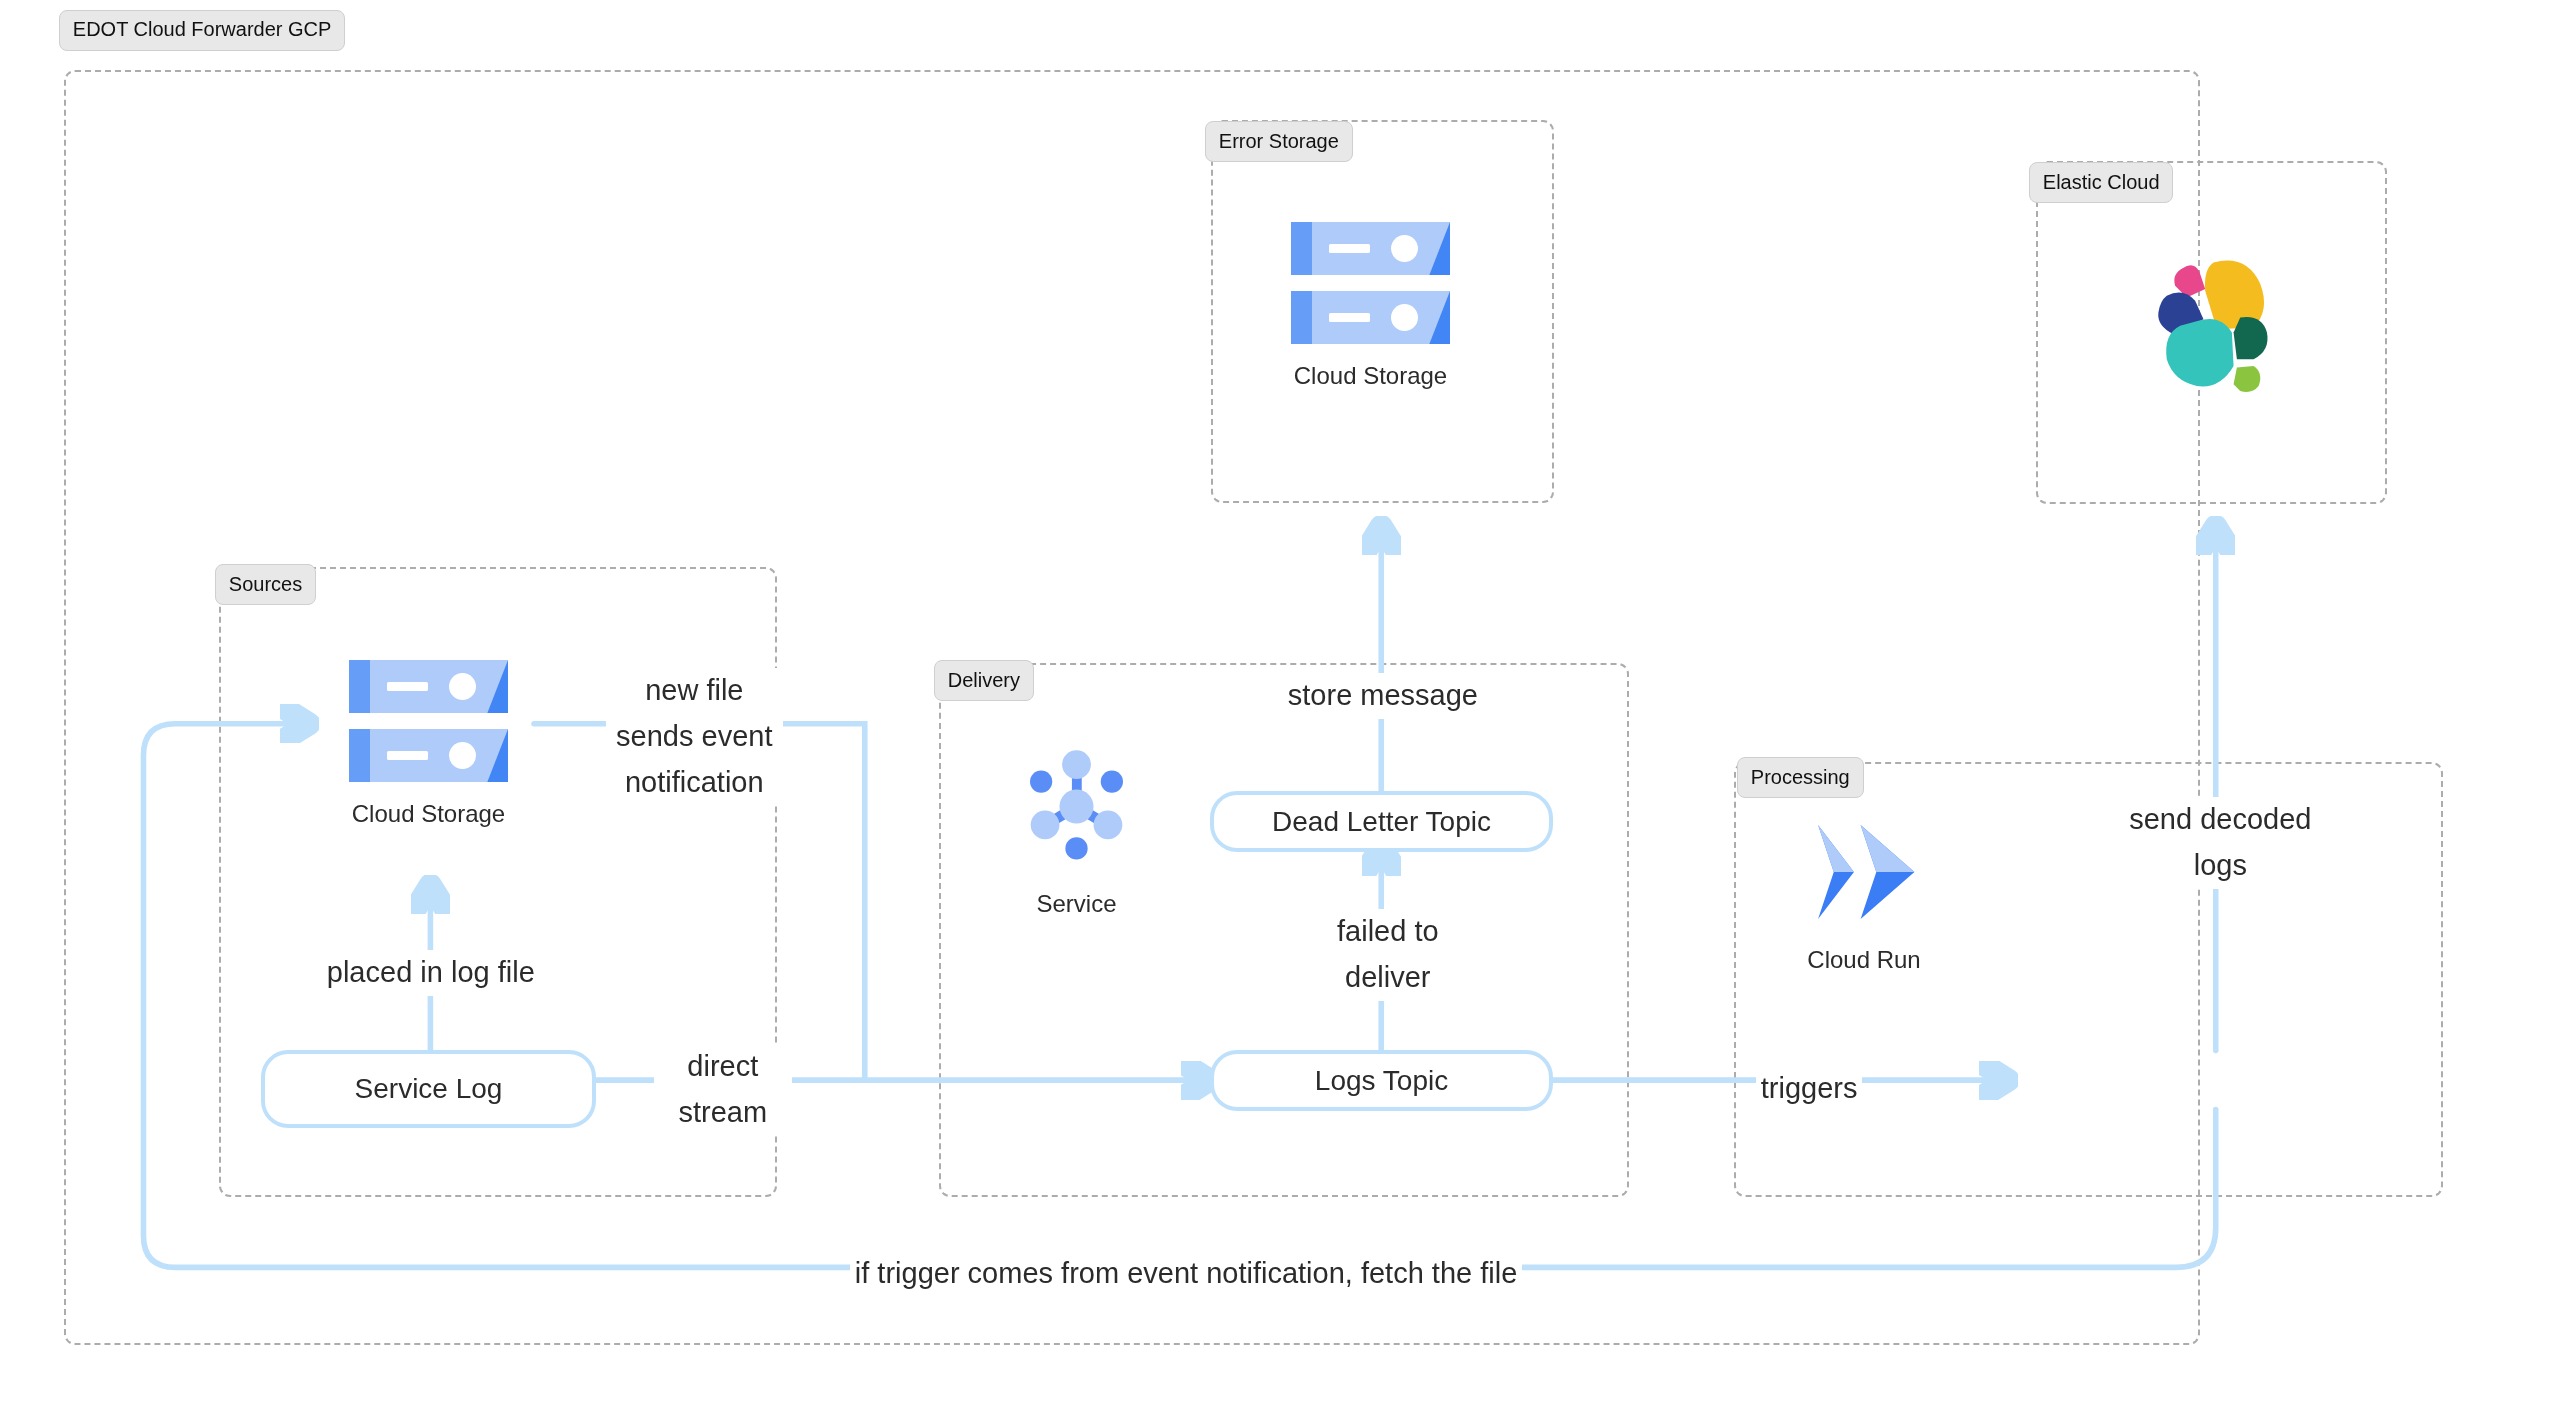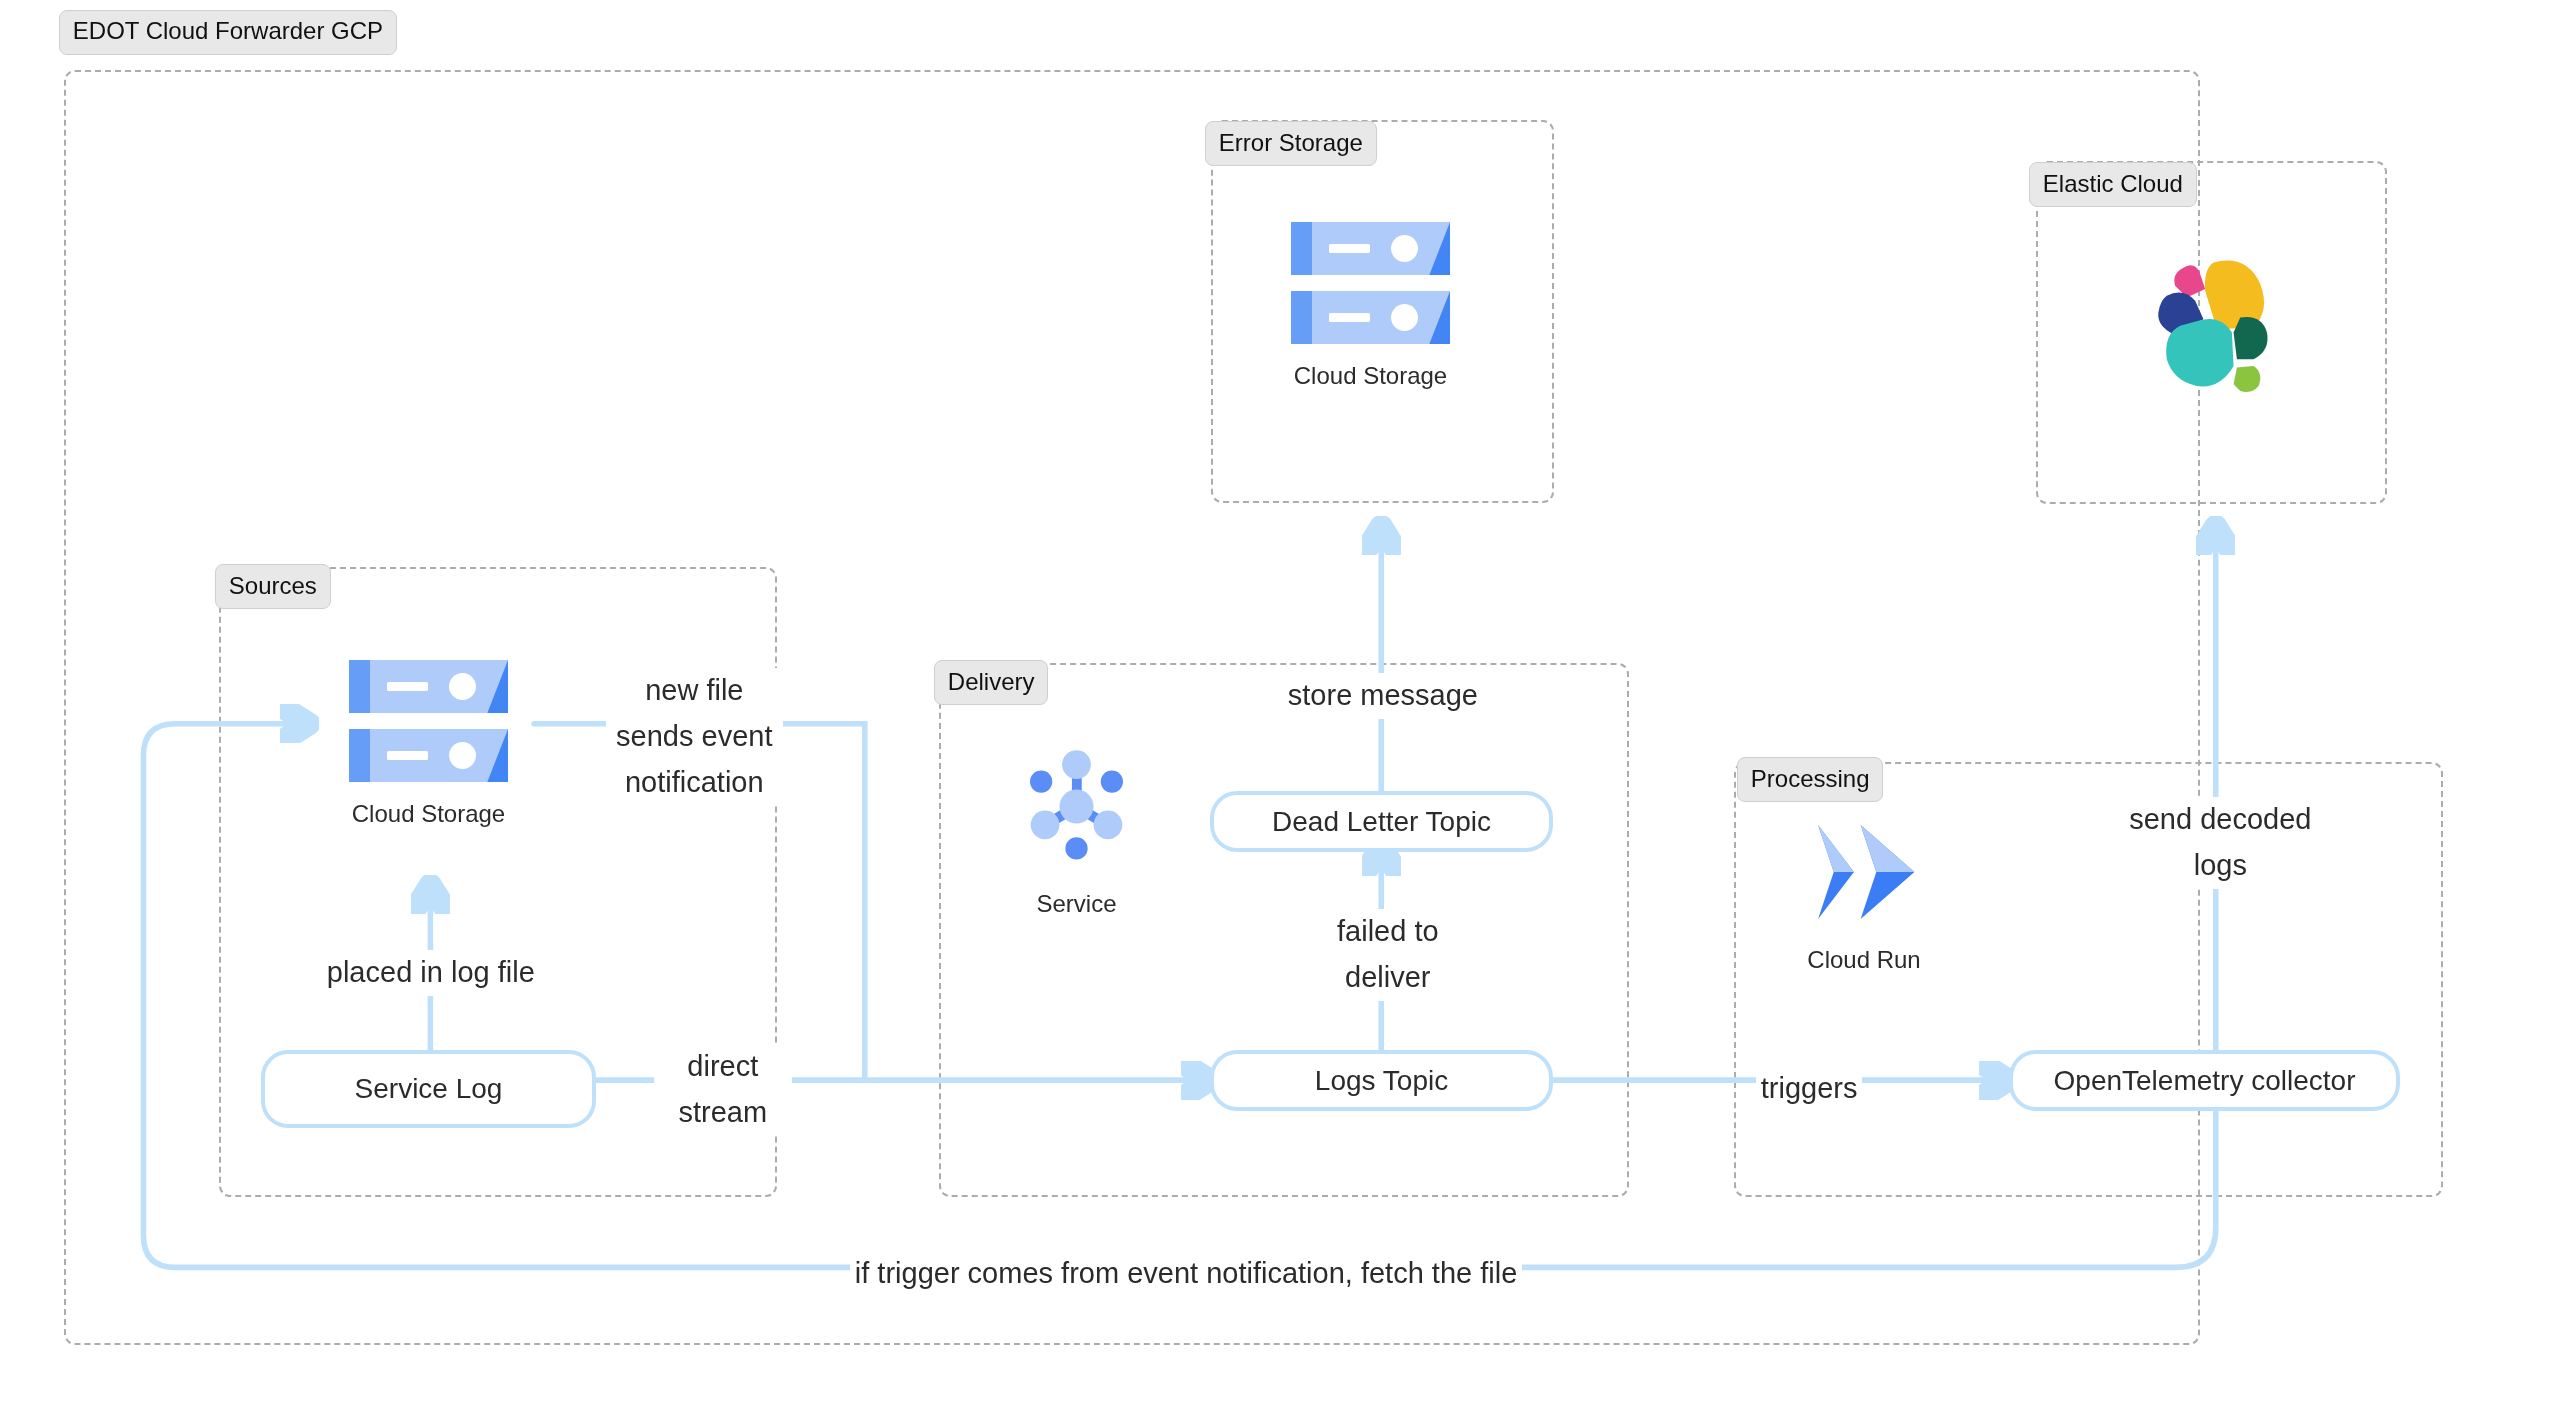--- a/index.html
+++ b/index.html
@@ -21,21 +21,21 @@
     border-radius: 11px;
     box-sizing: border-box;
     background: transparent;
   }
   .group-label {
     position: absolute;
     background: #e8e8e8;
     border: 1.2px solid #cfcfcf;
     border-radius: 8px;
     color: #111111;
-    font-size: 24px;
+    font-size: 20px;
     line-height: 1;
     padding: 8.8px 12.8px 10.4px 12.8px;
     white-space: nowrap;
     z-index: 40;
   }
 
   
   .node {
     position: absolute;
     background: #ffffff;
@@ -230,23 +230,20 @@
   <div class="iconblock" style="left:1800px; top:816px;">
     <svg width="128" height="112" viewBox="0 0 110 100">
       <path d="M14 8 L46 50 L14 92 L28 50 Z" fill="#3b7df5"></path>
       <path d="M14 8 L46 50 L28 50 Z" fill="#aecbfa"></path>
       <path d="M52 8 L100 50 L52 92 L66 50 Z" fill="#3b7df5"></path>
       <path d="M52 8 L100 50 L66 50 Z" fill="#aecbfa"></path>
     </svg>
     <div class="caption">Cloud Run</div>
   </div>
 
-  <div class="node" style="left:2009px; top:1050px; width:391px; height:61px;">
-    <span>OpenTelemetry collector</span>
-  </div>
 
   <div class="edge-label multiline" style="left:606px; top:668px; width:167px;">
     <div>new file</div>
     <div>sends event</div>
     <div>notification</div>
   </div>
 
   <div class="edge-label" style="left:322px; top:950px;">placed in log file</div>
 
   <div class="edge-label multiline" style="left:654px; top:1044px; width:128px;">

